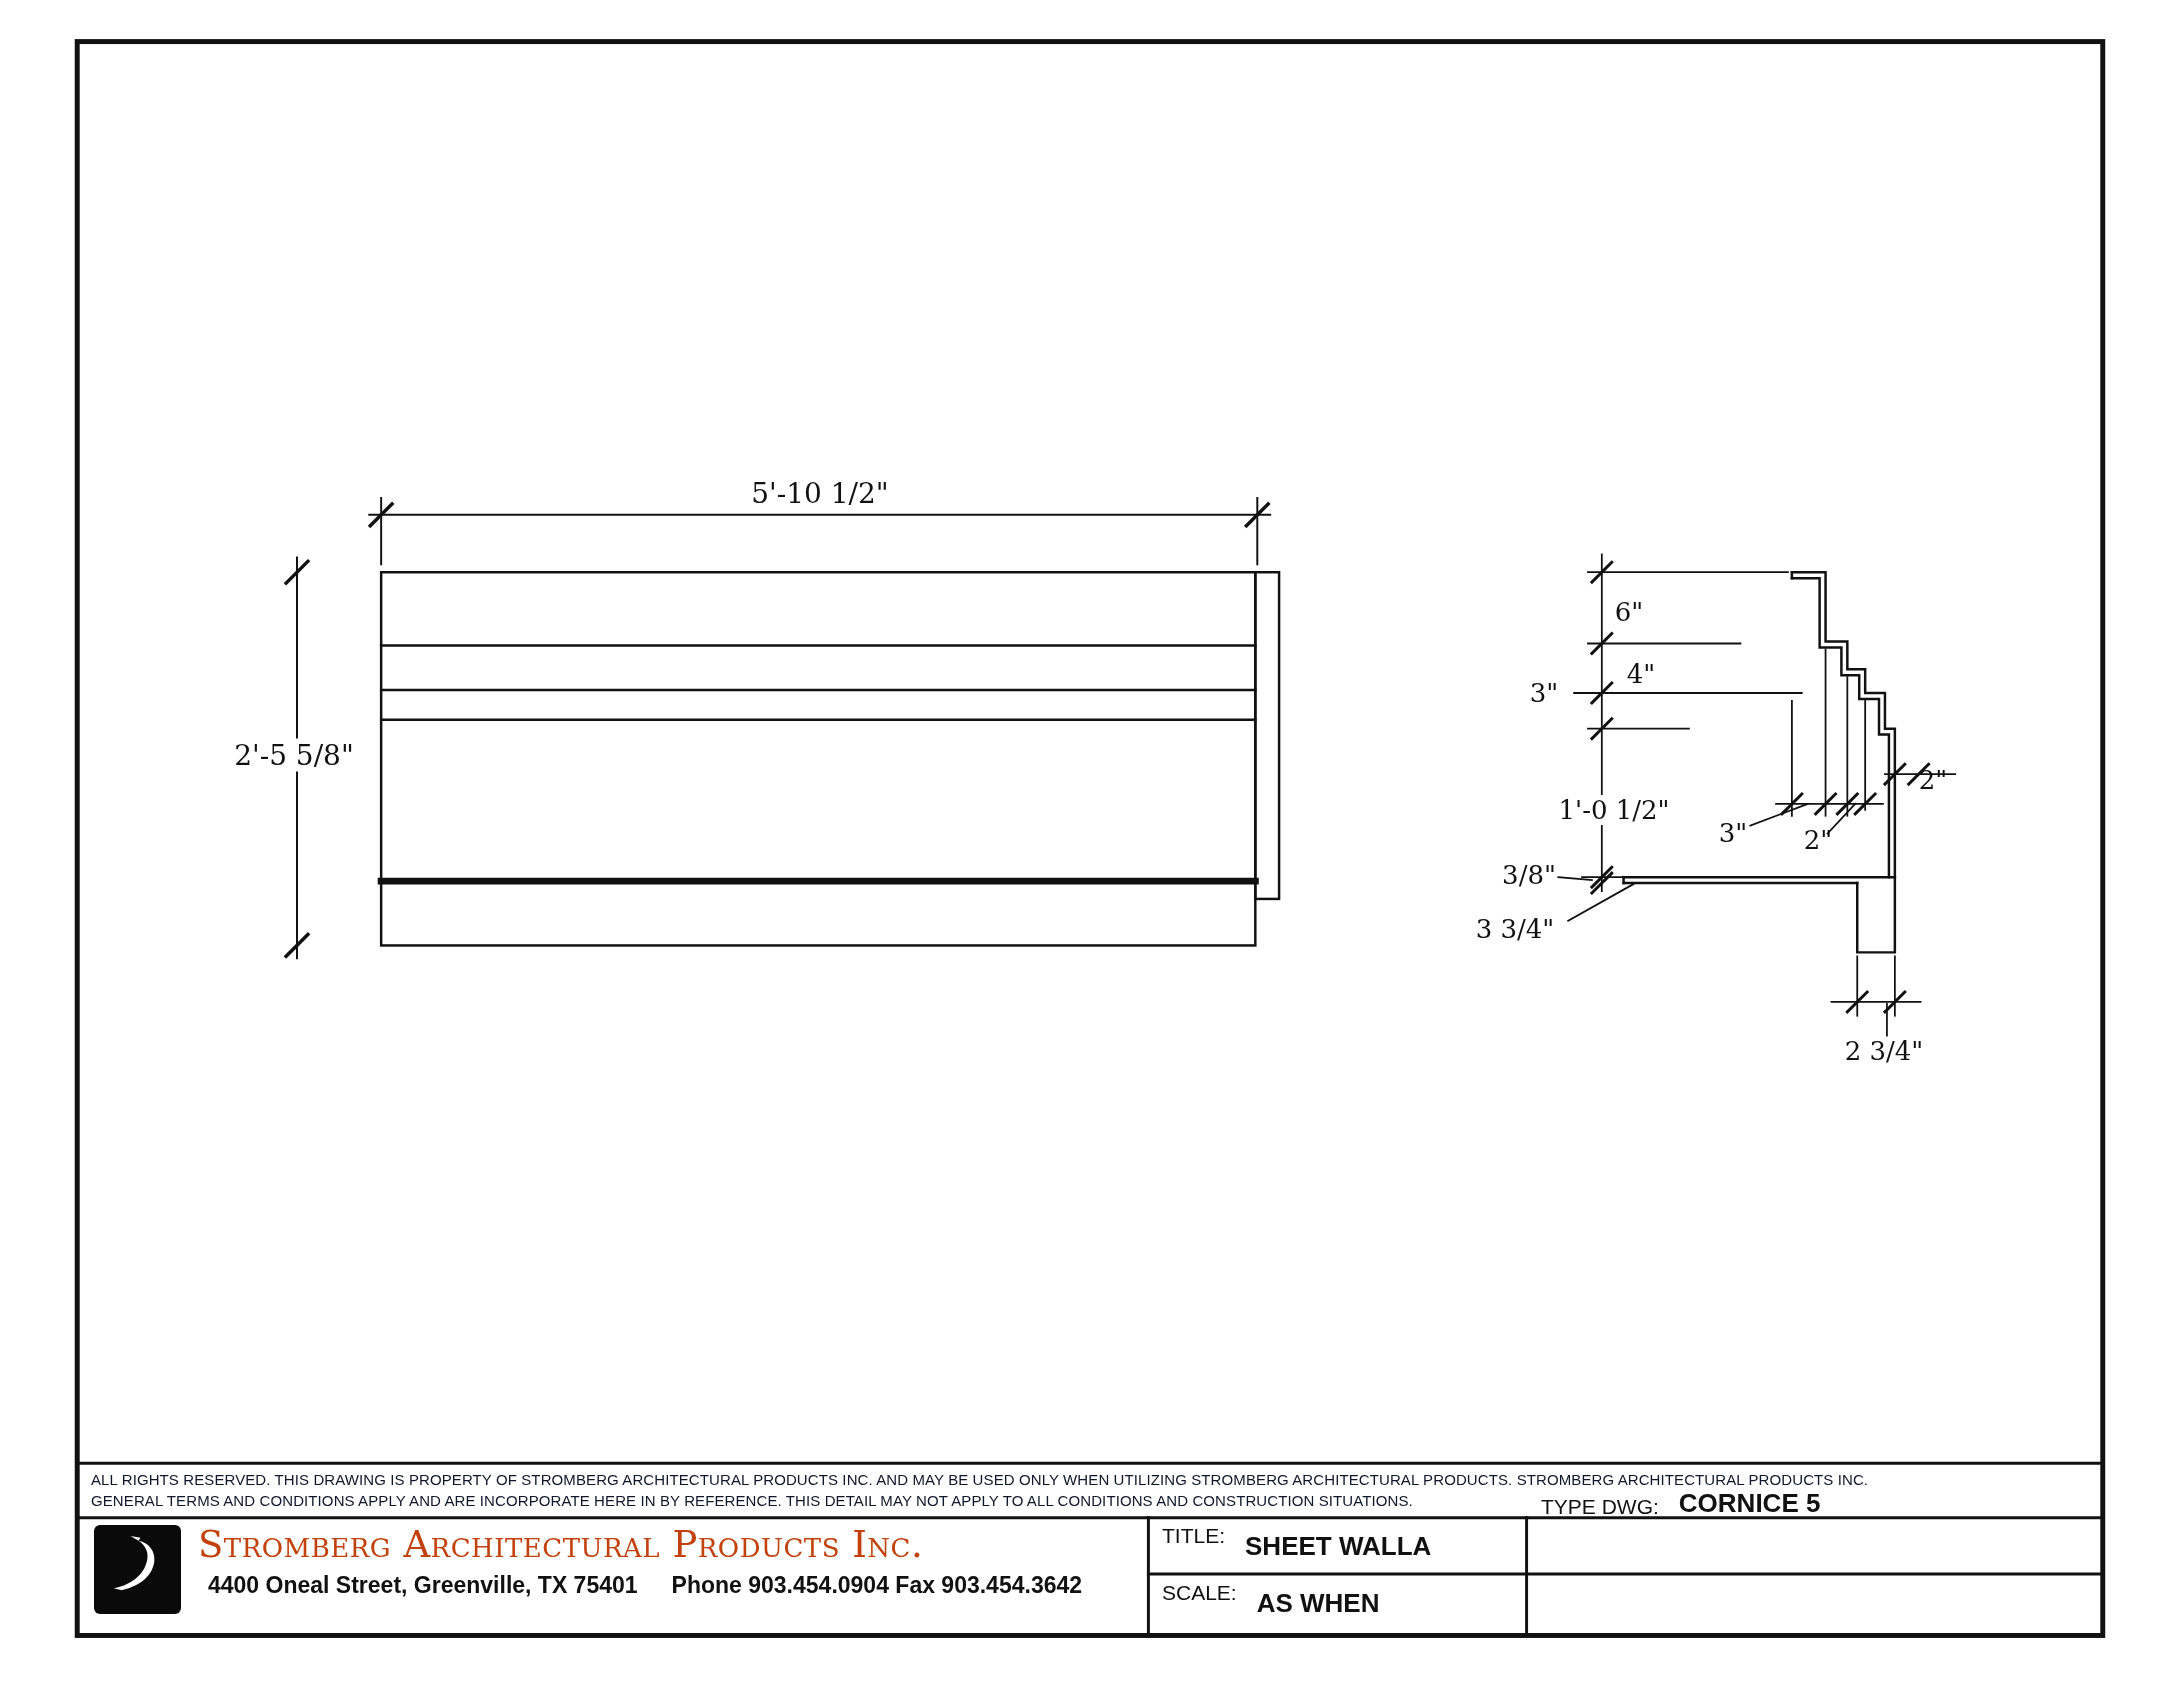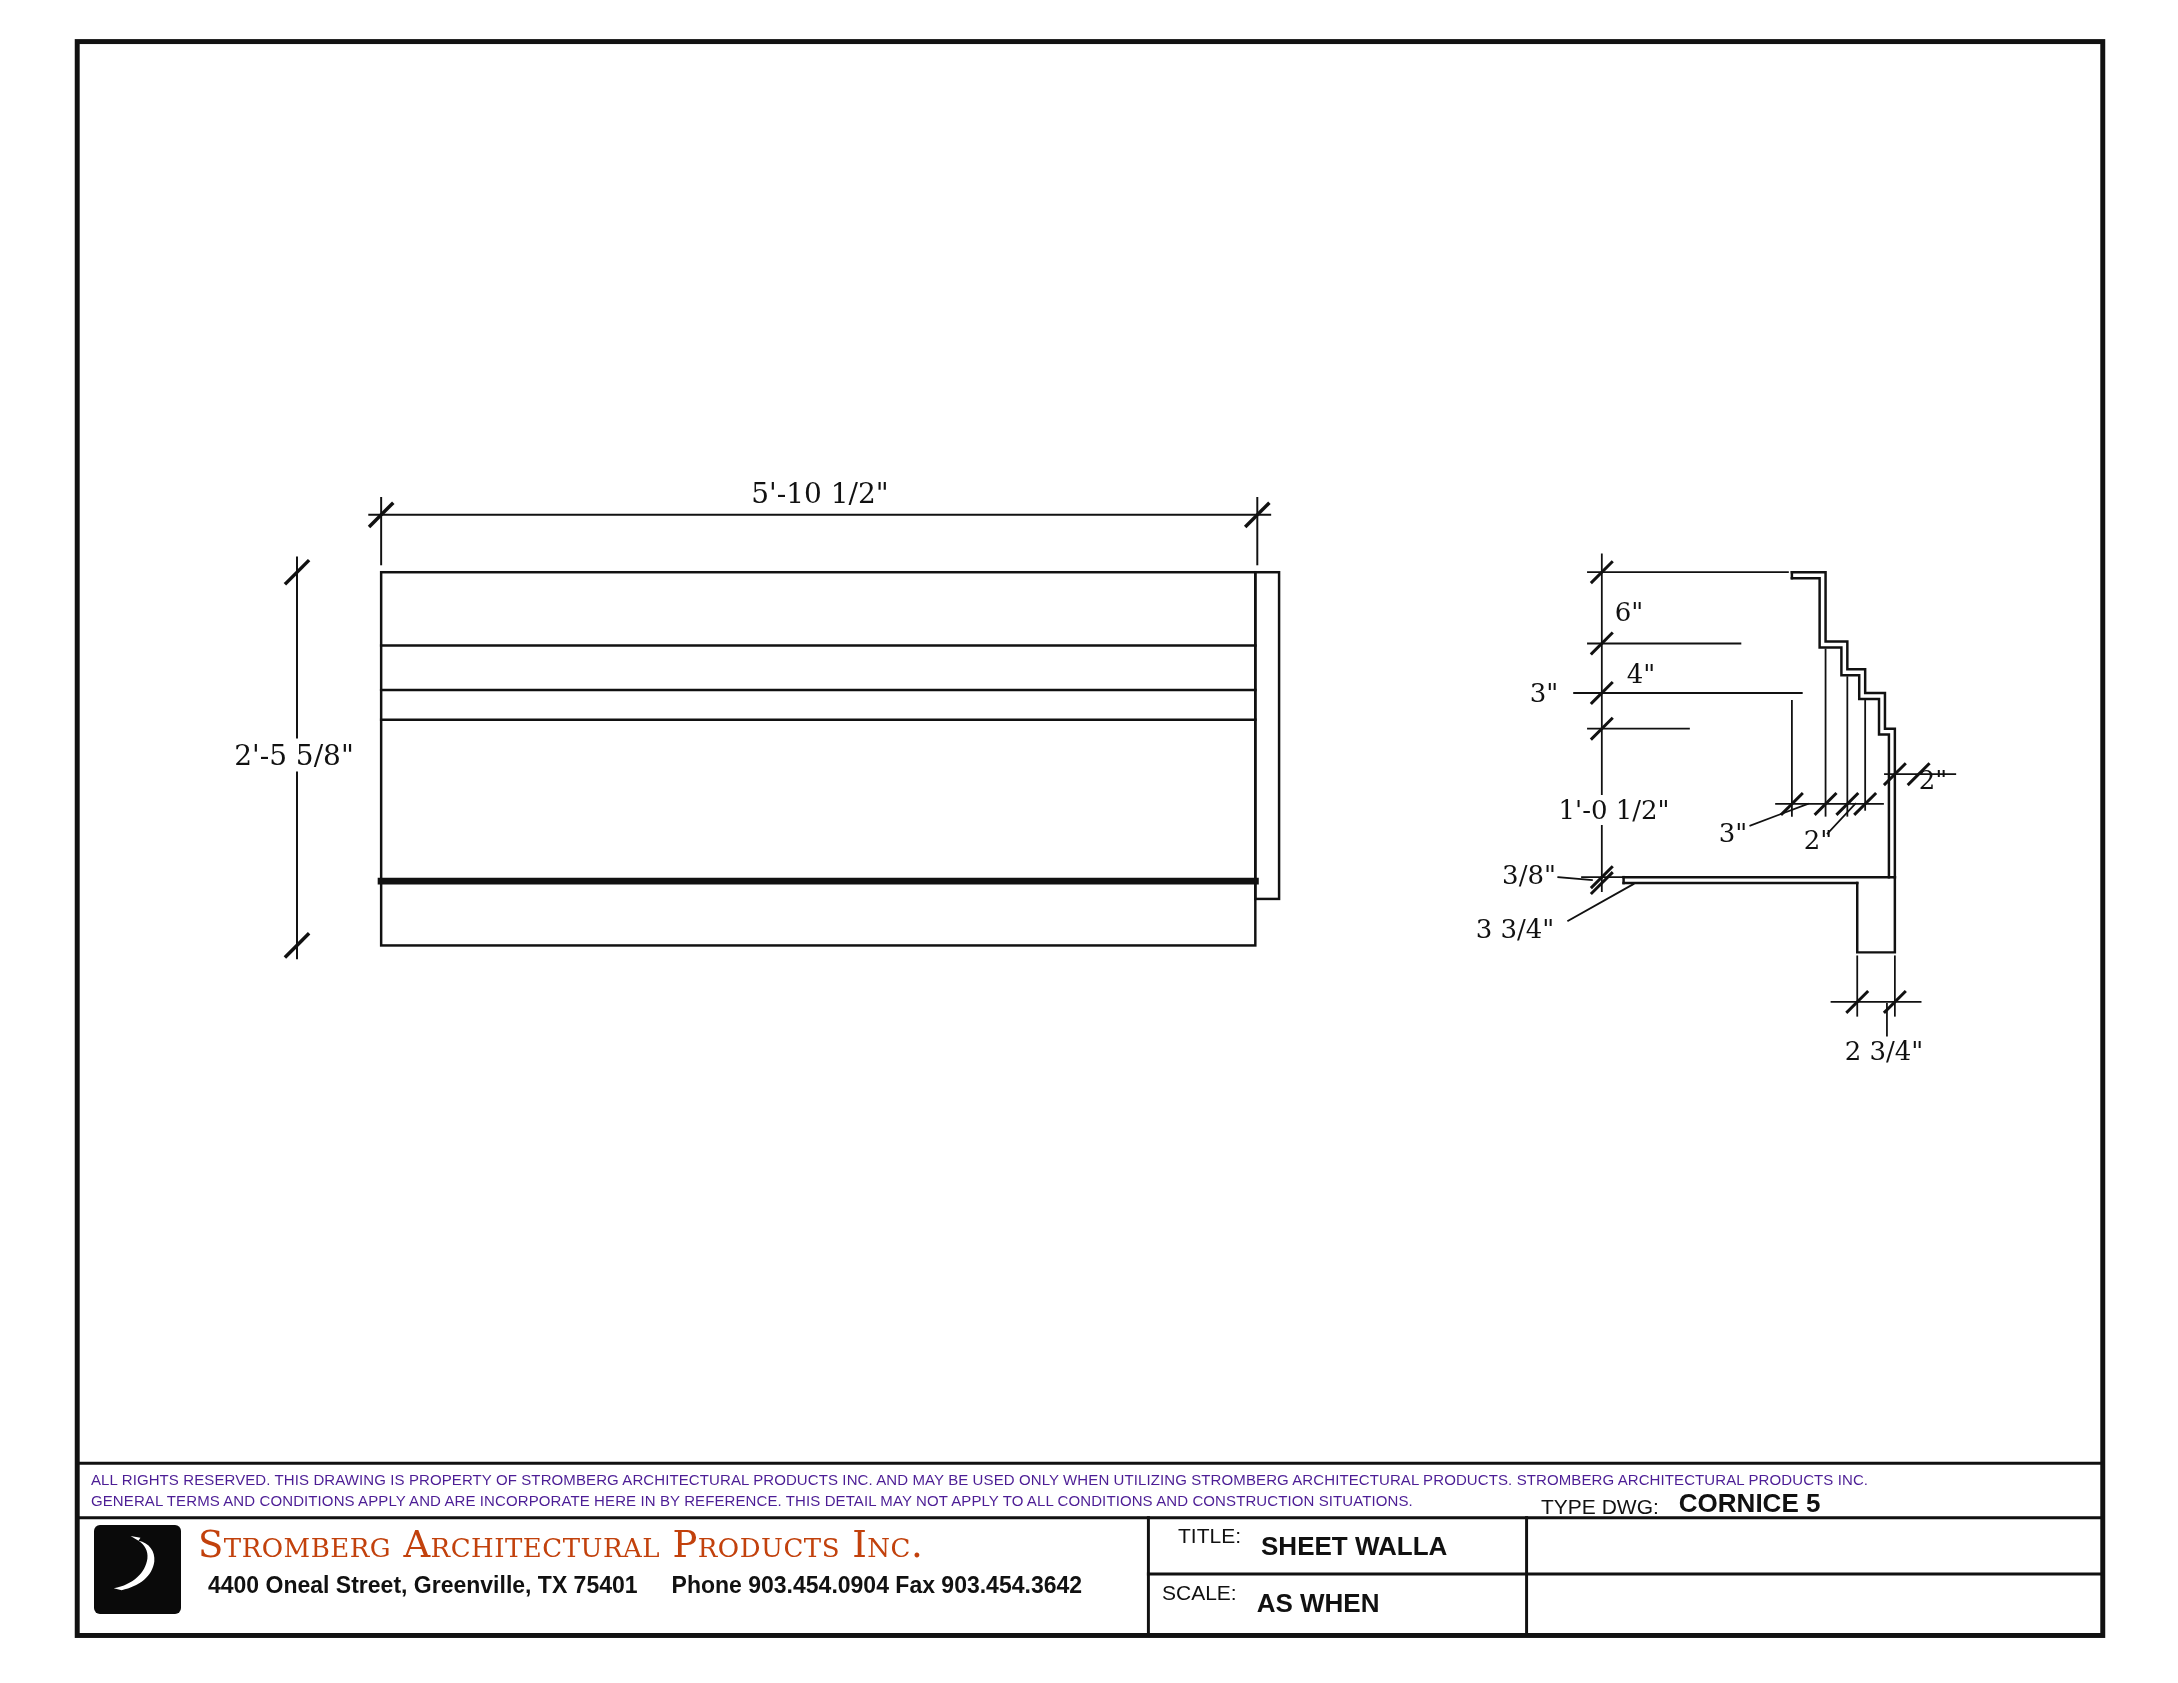--- a/index.html
+++ b/index.html
@@ -15,40 +15,40 @@
     font-family:"DejaVu Serif", serif; font-size:26px; color:#111;
     white-space:nowrap;
   }
   .dim-label.bg { background:#ffffff; padding:0 5px; }
   .dim-label.big { font-size:28px; }
 
   
   .disclaimer {
     position:absolute; left:91px; top:1469px; width:1995px;
     font-family:"Liberation Sans", sans-serif; font-size:15px; line-height:21px;
-    color:#4c1d95; letter-spacing:0.1px; white-space:nowrap;
+    color:#0f172a; letter-spacing:0.1px; white-space:nowrap;
   }
 
   
   .logo { position:absolute; left:94px; top:1525px; width:87px; height:89px; }
   .company-wrap { position:absolute; left:198px; top:1523px; width:941px; }
   .company {
     font-family:"DejaVu Serif", serif; font-size:37px; font-variant:small-caps;
     letter-spacing:0.5px; white-space:nowrap; color:#c2410c;
   }
   .addr-row {
     display:flex; gap:34px; margin-top:6px; margin-left:10px;
     font-family:"Liberation Sans", sans-serif; font-weight:700; font-size:23px;
     white-space:nowrap;
   }
   .tb-cell { position:absolute; display:flex; align-items:flex-start; gap:20px; padding:4px 0 0 8px; }
   .tb-label { font-family:"Liberation Sans", sans-serif; font-size:21px; font-weight:400; }
   .tb-value { font-family:"Liberation Sans", sans-serif; font-size:26px; font-weight:700; margin-top:7px; white-space:nowrap; }
   .tb-value.big { font-size:31px; font-weight:800; letter-spacing:1.5px; }
-  .cell-title { left:1154px; top:1520px; width:366px; height:51px;margin-left:16px; }
+  .cell-title { left:1154px; top:1520px; width:366px; height:51px; }
   .cell-type  { left:1533px; top:1464px; width:559px; height:51px;align-items:flex-end; }
   .cell-scale { left:1154px; top:1577px; width:366px; height:55px; }
   .cell-sheet { left:1533px; top:1577px; width:559px; height:55px; }
 </style>
 </head>
 <body>
 
 <div class="sheet">
 
   <svg class="linework" viewBox="0 0 2200 1700" fill="none" stroke="#111" stroke-linecap="square">

